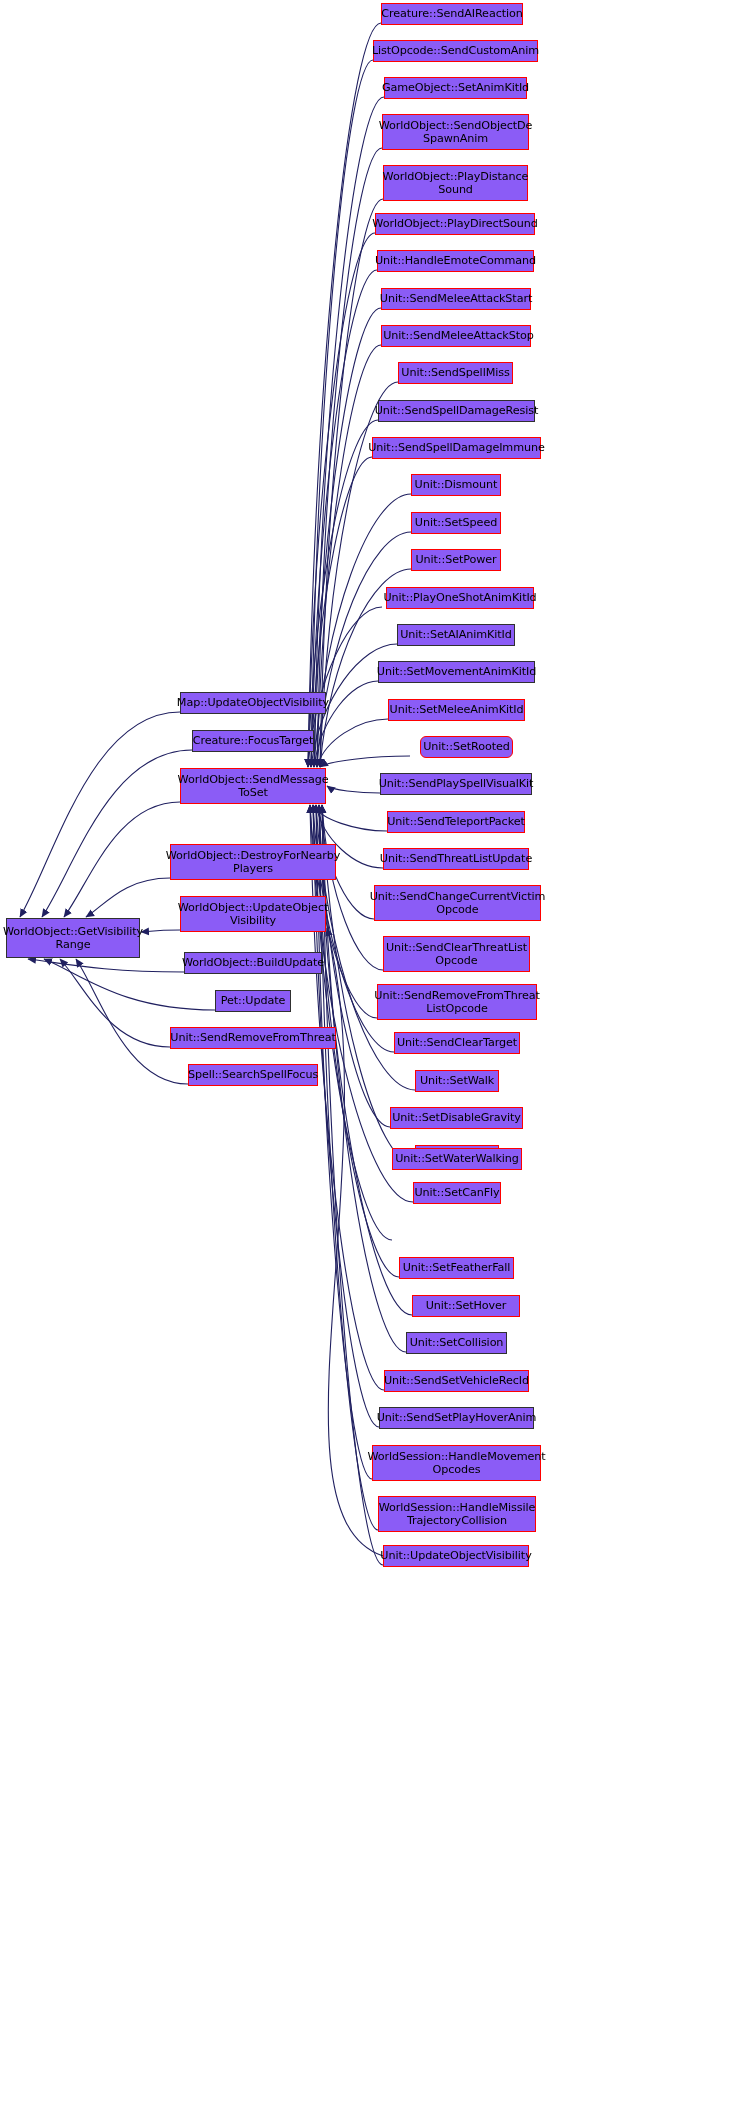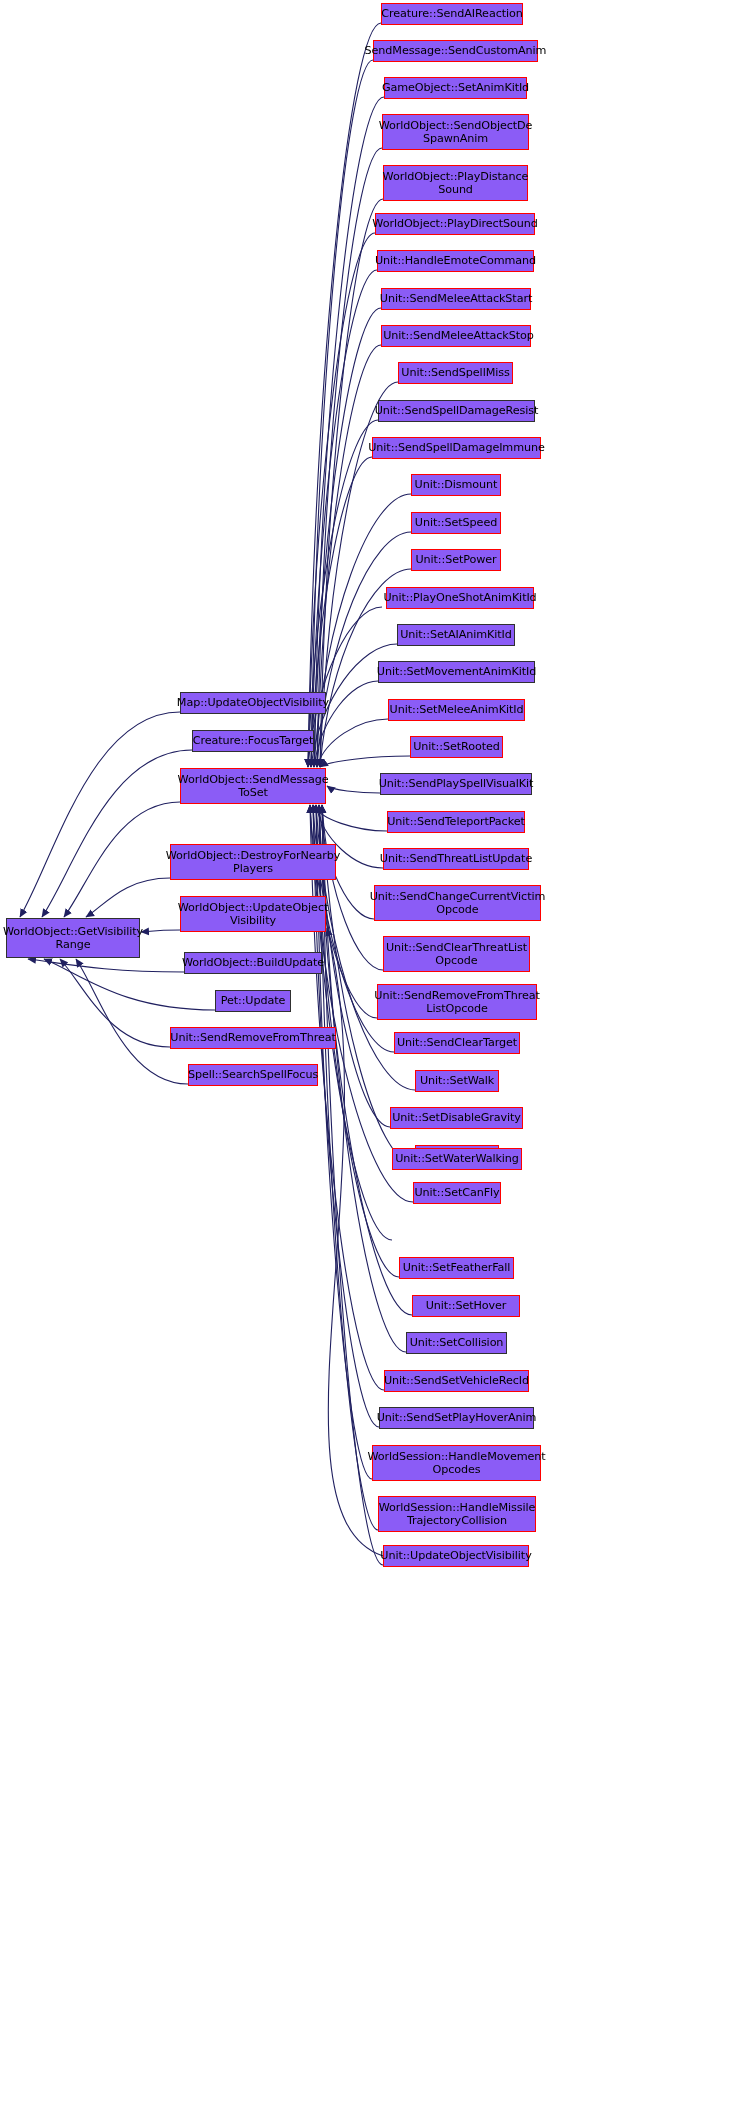--- a/index.html
+++ b/index.html
@@ -123,41 +123,41 @@
 ToSet</div>
     <div class="node" style="left: 170px; top: 844px; width: 166px; height: 36px;">WorldObject::DestroyForNearby
 Players</div>
     <div class="node" style="left: 180px; top: 896px; width: 146px; height: 36px;">WorldObject::UpdateObject
 Visibility</div>
     <div class="node black" style="left: 184px; top: 952px; width: 138px; height: 22px;">WorldObject::BuildUpdate</div>
     <div class="node black" style="left: 215px; top: 990px; width: 76px; height: 22px;">Pet::Update</div>
     <div class="node" style="left: 170px; top: 1027px; width: 166px; height: 22px;">Unit::SendRemoveFromThreat</div>
     <div class="node" style="left: 188px; top: 1064px; width: 130px; height: 22px;">Spell::SearchSpellFocus</div>
     <div class="node" style="left: 381px; top: 3px; width: 142px; height: 22px;">Creature::SendAIReaction</div>
-    <div class="node" style="left: 373px; top: 40px; width: 165px; height: 22px;">SendMessage::SendCustomAnim</div>
+    <div class="node" style="left: 373px; top: 40px; width: 165px; height: 22px;">ListOpcode::SendCustomAnim</div>
     <div class="node" style="left: 384px; top: 77px; width: 143px; height: 22px;">GameObject::SetAnimKitId</div>
     <div class="node" style="left: 382px; top: 114px; width: 147px; height: 36px;">WorldObject::SendObjectDe
 SpawnAnim</div>
     <div class="node" style="left: 383px; top: 165px; width: 145px; height: 36px;">WorldObject::PlayDistance
 Sound</div>
     <div class="node" style="left: 375px; top: 213px; width: 160px; height: 22px;">WorldObject::PlayDirectSound</div>
     <div class="node" style="left: 377px; top: 250px; width: 157px; height: 22px;">Unit::HandleEmoteCommand</div>
     <div class="node" style="left: 381px; top: 288px; width: 150px; height: 22px;">Unit::SendMeleeAttackStart</div>
     <div class="node" style="left: 381px; top: 325px; width: 150px; height: 22px; padding-left: 8px;">Unit::SendMeleeAttackStop</div>
     <div class="node" style="left: 398px; top: 362px; width: 115px; height: 22px;">Unit::SendSpellMiss</div>
     <div class="node black" style="left: 378px; top: 400px; width: 157px; height: 22px;">Unit::SendSpellDamageResist</div>
     <div class="node" style="left: 372px; top: 437px; width: 169px; height: 22px;">Unit::SendSpellDamageImmune</div>
     <div class="node" style="left: 411px; top: 474px; width: 90px; height: 22px;">Unit::Dismount</div>
     <div class="node" style="left: 411px; top: 512px; width: 90px; height: 22px;">Unit::SetSpeed</div>
     <div class="node" style="left: 411px; top: 549px; width: 90px; height: 22px;">Unit::SetPower</div>
     <div class="node" style="left: 386px; top: 587px; width: 148px; height: 22px;">Unit::PlayOneShotAnimKitId</div>
     <div class="node black" style="left: 397px; top: 624px; width: 118px; height: 22px;">Unit::SetAIAnimKitId</div>
     <div class="node black" style="left: 378px; top: 661px; width: 157px; height: 22px;">Unit::SetMovementAnimKitId</div>
     <div class="node" style="left: 388px; top: 699px; width: 137px; height: 22px;">Unit::SetMeleeAnimKitId</div>
-    <div class="node" style="left: 410px; top: 736px; width: 93px; height: 22px;">Unit::SetRooted</div>
+    <div class="node" style="left: 420px; top: 736px; width: 93px; height: 22px; border-radius: 6px;">Unit::SetRooted</div>
     <div class="node black" style="left: 380px; top: 773px; width: 152px; height: 22px;">Unit::SendPlaySpellVisualKit</div>
     <div class="node" style="left: 387px; top: 811px; width: 138px; height: 22px;">Unit::SendTeleportPacket</div>
     <div class="node" style="left: 383px; top: 848px; width: 146px; height: 22px;">Unit::SendThreatListUpdate</div>
     <div class="node" style="left: 374px; top: 885px; width: 167px; height: 36px;">Unit::SendChangeCurrentVictim
 Opcode</div>
     <div class="node" style="left: 383px; top: 936px; width: 147px; height: 36px;">Unit::SendClearThreatList
 Opcode</div>
     <div class="node" style="left: 377px; top: 984px; width: 160px; height: 36px;">Unit::SendRemoveFromThreat
 ListOpcode</div>
     <div class="node" style="left: 394px; top: 1032px; width: 126px; height: 22px;">Unit::SendClearTarget</div>

